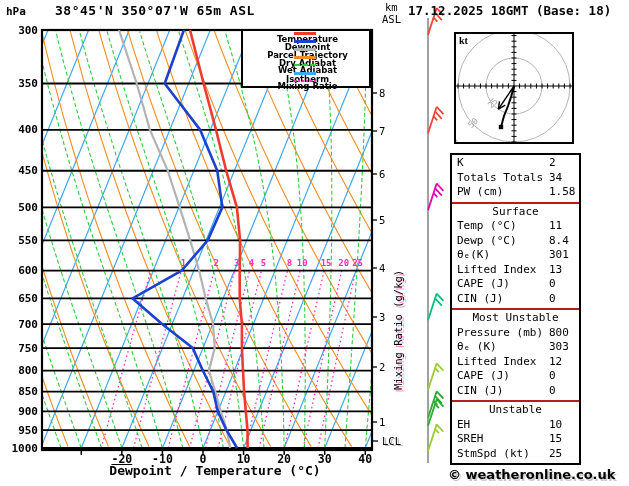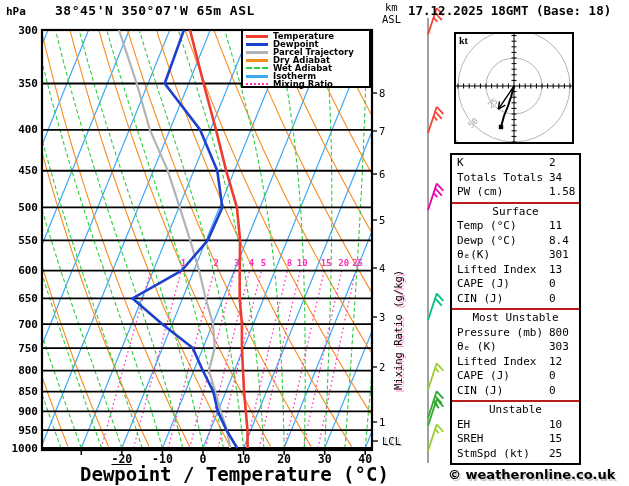--- a/index.html
+++ b/index.html
@@ -7,31 +7,31 @@
          font-family:"DejaVu Sans Mono",monospace;color:#000;}
   #chart-svg{position:absolute;left:0;top:0;}
   .abs{position:absolute;white-space:nowrap;}
   #hpa-unit{left:6px;top:5px;font-size:11px;font-weight:bold;}
   #title-left{left:55px;top:3px;font-size:13px;font-weight:bold;letter-spacing:.5px;}
   #title-right{left:408px;top:3px;font-size:12.5px;font-weight:bold;}
   #km-unit{left:385px;top:1px;font-size:10.5px;}
   #asl-unit{left:382px;top:13px;font-size:10.5px;}
   #legend{position:absolute;left:241px;top:29px;width:130px;height:59px;background:#fff;
           border:2px solid #000;box-sizing:border-box;z-index:5;padding:1px 0 0 3px;}
-  .lg-row{display:flex;align-items:center;height:8px;}
+  .lg-row{display:flex;align-items:center;height:8px;flex-direction:column;}
   .lg-swatch{width:22px;margin-right:5px;border-top-width:3px;border-top-style:solid;height:0;}
   .lg-swatch.dashed{border-top-style:dashed;border-top-width:2px;}
   .lg-swatch.dotted{border-top-style:dotted;border-top-width:2px;}
   .lg-label{font-family:"DejaVu Sans",sans-serif;font-size:8.5px;font-weight:700;line-height:8px;}
   .p-label{position:absolute;left:4px;width:34px;text-align:right;font-size:11px;font-weight:bold;}
   .t-label{position:absolute;width:36px;text-align:center;top:452px;font-size:11.5px;font-weight:bold;}
   .km-label{position:absolute;left:379px;font-size:10.5px;}
   .mix-label{position:absolute;top:258px;width:20px;text-align:center;font-size:9px;font-weight:bold;color:#ff2eb8;}
   #lcl-label{left:382px;top:435px;font-size:10.5px;color:#000;text-shadow:2px 1px 0 #bbb;}
-  #x-axis-label{left:80px;top:463px;width:270px;text-align:center;font-size:19px;font-weight:bold;}
+  #x-axis-label{left:80px;top:463px;width:270px;text-align:center;font-size:13px;font-weight:bold;}
   #mix-axis-echo{left:390px;top:200px;width:14px;font-size:10.5px;color:#ff9ad8;
                  transform:rotate(-90deg);transform-origin:0 0;left:394px;top:392px;}
   #mix-axis-label{font-size:10.5px;transform:rotate(-90deg);transform-origin:0 0;left:392px;top:390px;}
   #kt-label{left:459px;top:35px;font-size:10px;font-weight:bold;z-index:4;font-family:Liberation Serif, serif;}
   #panel{position:absolute;left:450px;top:153px;width:131px;background:#fff;
          border:2px solid #000;box-sizing:border-box;z-index:4;}
   .panel-section{border-top:2px solid #b91c1c;padding:1px 0 2px 0;}
   .panel-section:first-child{border-top:none;}
   .panel-header{text-align:center;font-size:11px;height:14.5px;line-height:14.5px;}
   .panel-row{display:flex;font-size:11px;height:14.5px;line-height:14.5px;}

